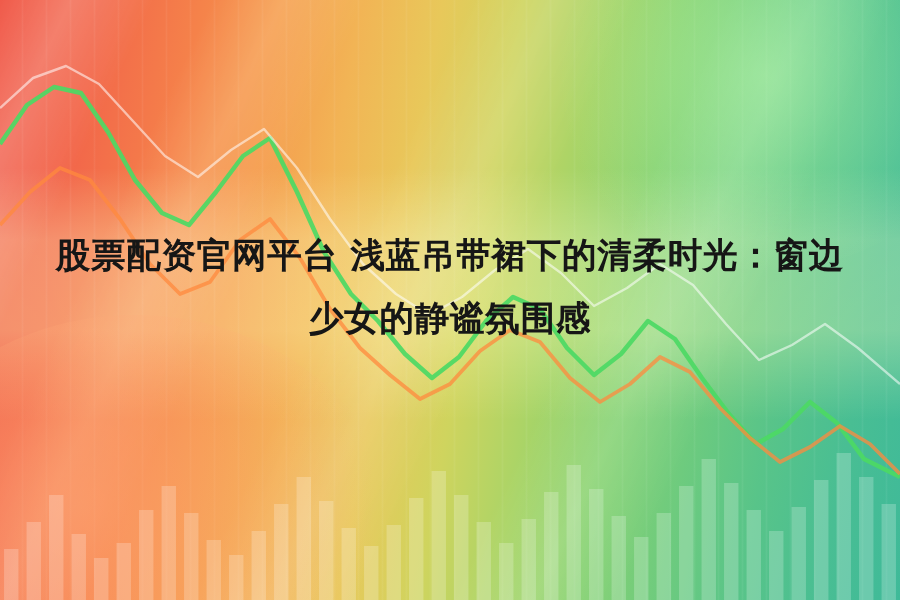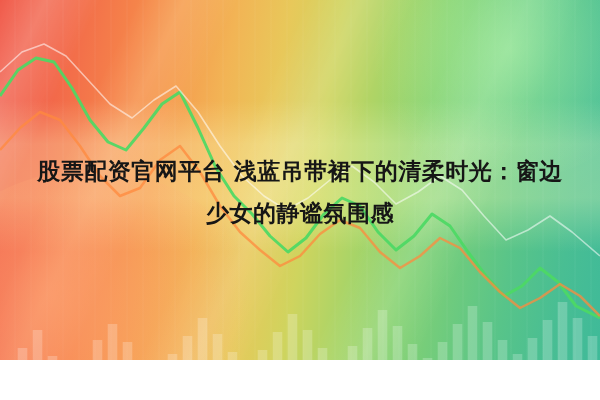--- a/index.html
+++ b/index.html
@@ -3,21 +3,21 @@
 <meta charset="utf-8">
 <style>
   html, body {
     margin: 0;
     padding: 0;
     background: #ffffff;
   }
   #canvas {
     position: relative;
     width: 600px;
-    height: 360px;
+    height: 400px;
     overflow: hidden;
     font-family: "Liberation Sans", sans-serif;
   }
   
   .bg-base {
     position: absolute;
     inset: 0;
     background:
       linear-gradient(180deg,
         rgba(255,255,255,0.00) 0%,

